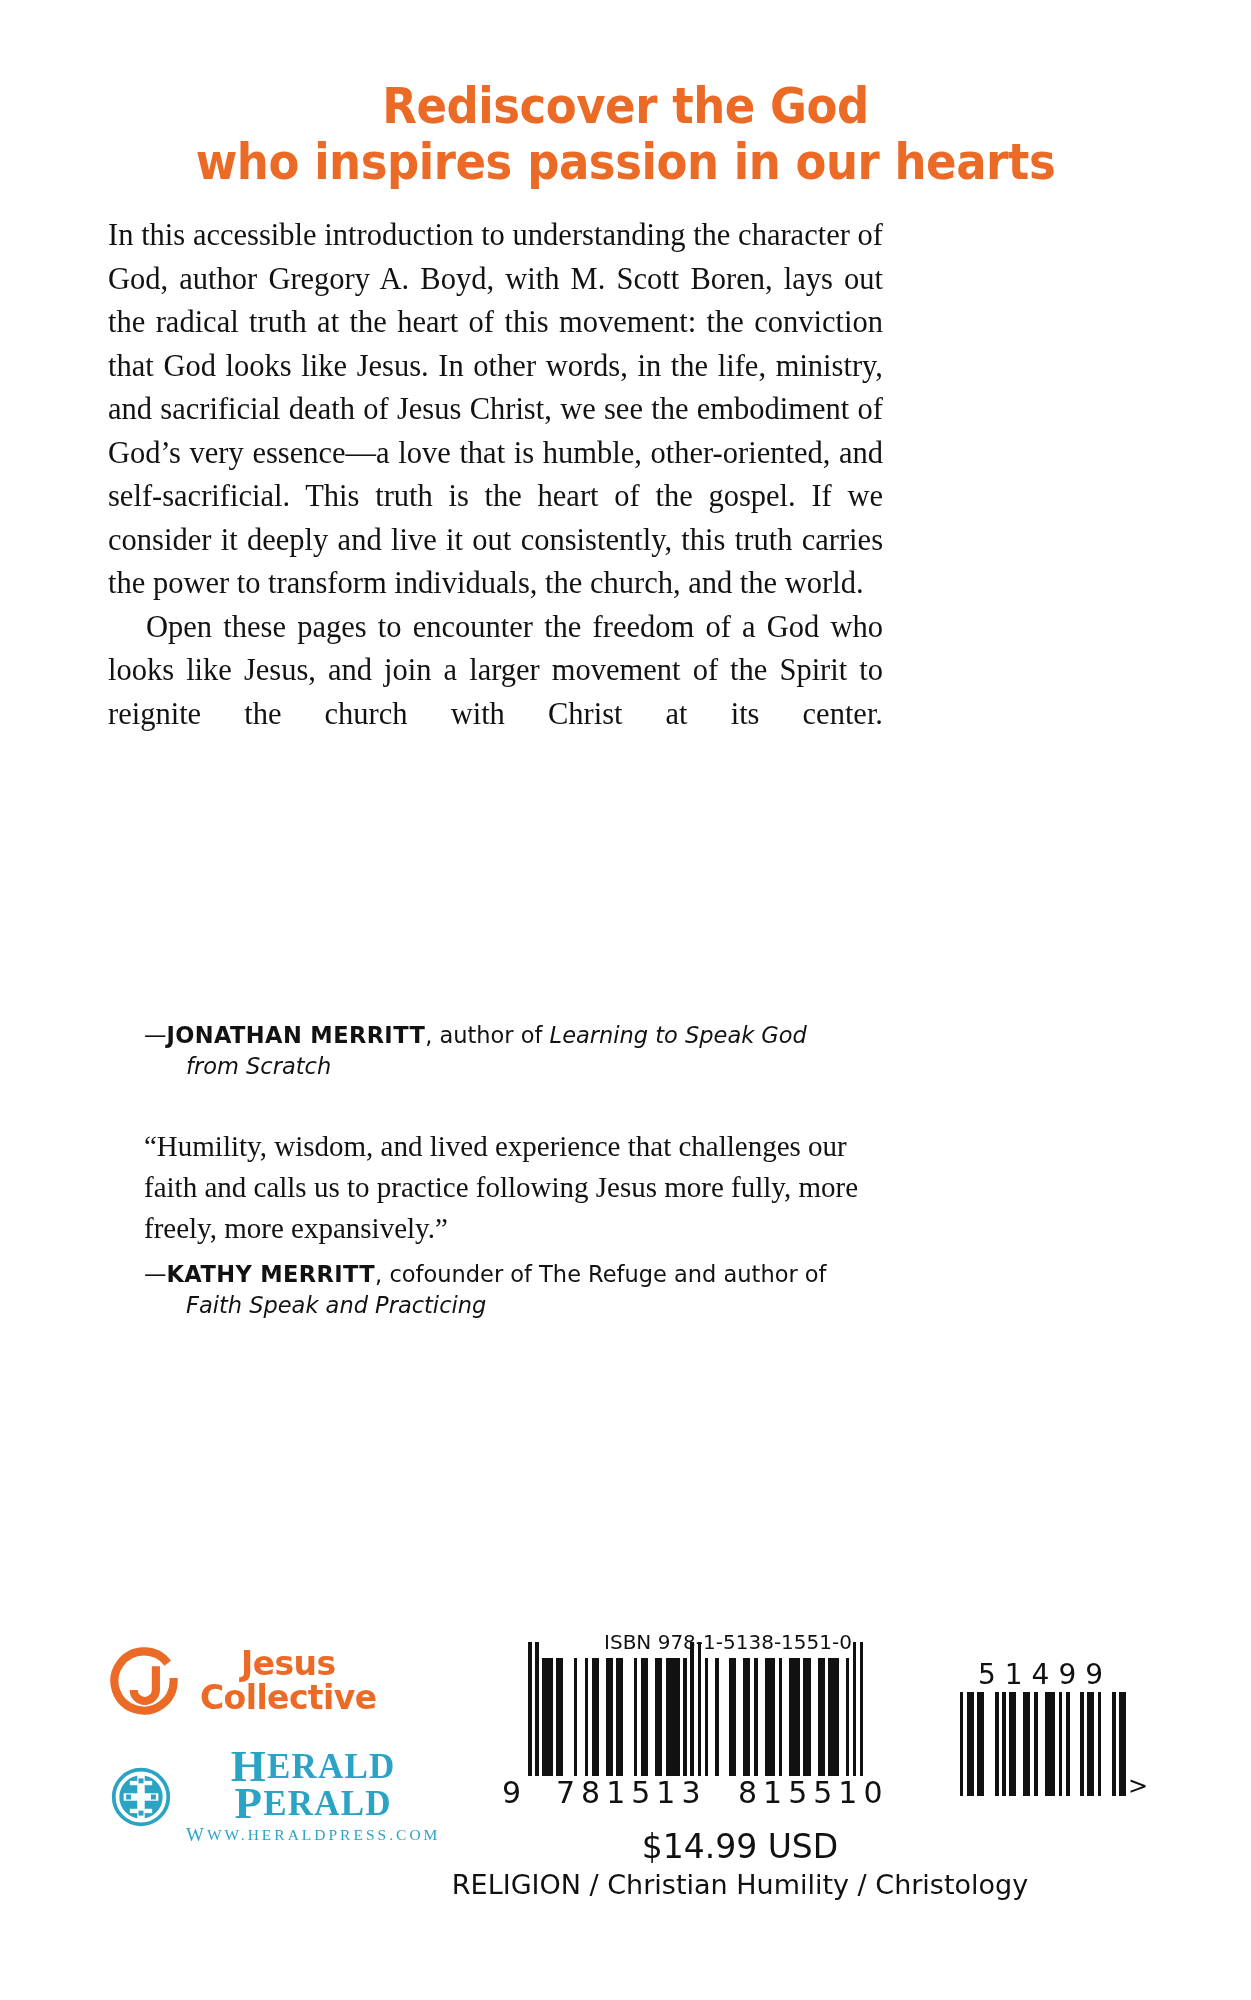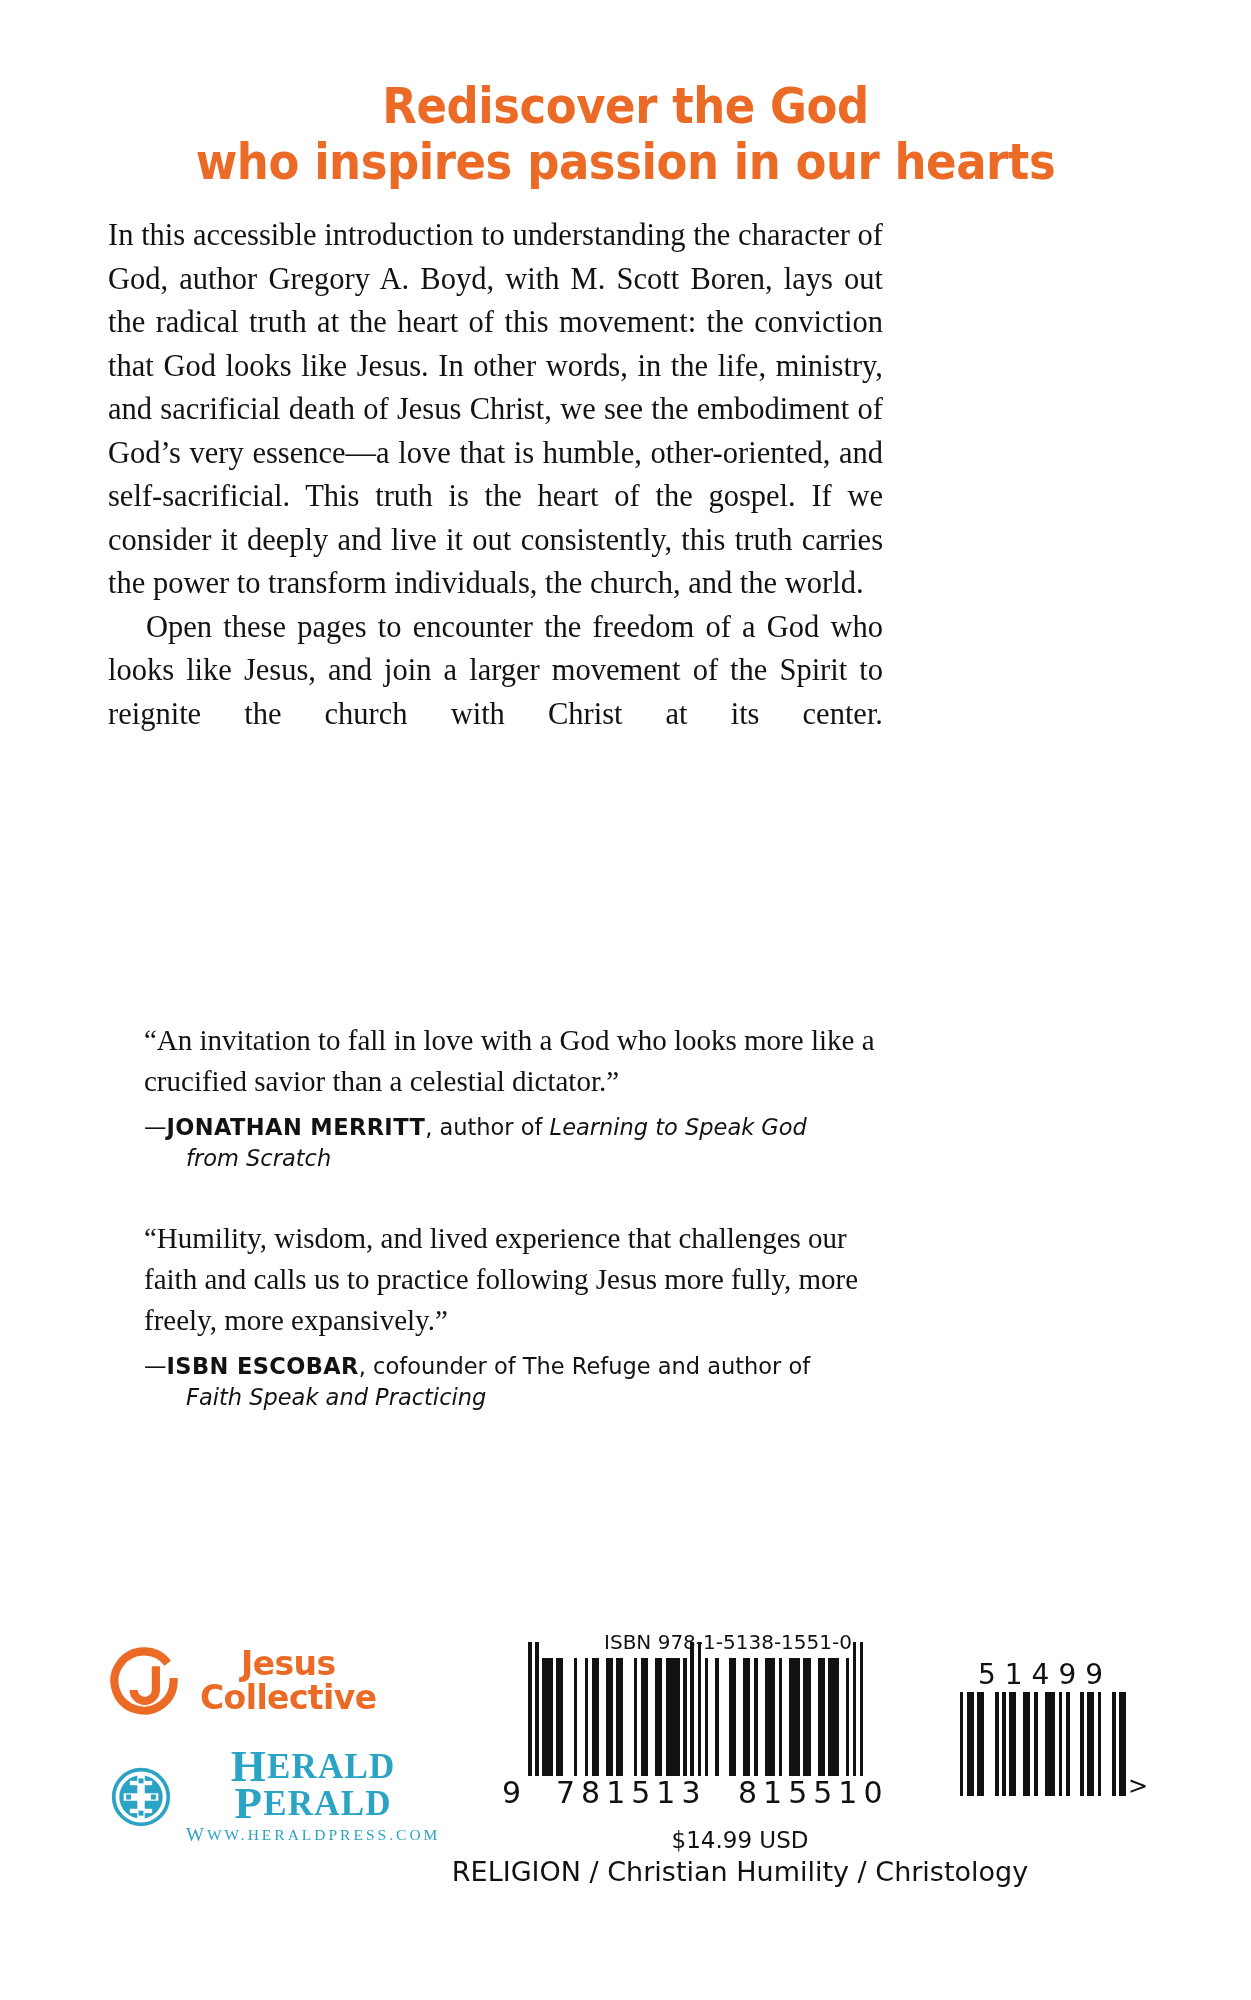--- a/index.html
+++ b/index.html
@@ -146,21 +146,21 @@
   .ean-digits .d-left{position:absolute;left:28px;top:0;letter-spacing:6px;}
   .ean-digits .d-right{position:absolute;left:210px;top:0;letter-spacing:6px;}
   .addon-gt{
     font-family:"DejaVu Sans", sans-serif;
     font-size:24px;color:#111;
     position:absolute;right:-22px;bottom:-4px;
   }
 
   .price-line{
     font-family:"DejaVu Sans", sans-serif;
-    font-size:23px;color:#111;
+    font-size:33px;color:#111;
     text-align:center;width:520px;margin-left:-20px;margin-top:16px;
   }
   .cat-line{
     font-family:"DejaVu Sans", sans-serif;
     font-size:27px;color:#111;
     text-align:center;width:620px;margin-left:-70px;margin-top:3px;
   }
 </style>
 </head>
 <body>
@@ -173,27 +173,26 @@
   </div>
 
   <div class="body-copy">
     <p>In this accessible introduction to understanding the character of God, author Gregory A. Boyd, with M. Scott Boren, lays out the radical truth at the heart of this movement: the conviction that God looks like Jesus. In other words, in the life, ministry, and sacrificial death of Jesus Christ, we see the embodiment of God’s very essence—a love that is humble, other-oriented, and self-sacrificial. This truth is the heart of the gospel. If we consider it deeply and live it out consistently, this truth carries the power to transform individuals, the church, and the world.</p>
     <p>Open these pages to encounter the freedom of a God who looks like Jesus, and join a larger movement of the Spirit to reignite the church with Christ at its center.</p>
   </div>
 
   <div class="blurbs">
 
     <div class="blurb">
-      <p class="blurb-quote">“An invitation to fall in love with a God who looks more like a crucified savior than a celestial dictator.”</p>
       <p class="blurb-attr"><span>—</span><span class="attr-name">JONATHAN MERRITT</span><span>, author of </span><span class="attr-title">Learning to Speak God</span><span class="attr-cont">from Scratch</span></p>
     </div>
 
     <div class="blurb">
       <p class="blurb-quote">“Humility, wisdom, and lived experience that challenges our faith and calls us to practice following Jesus more fully, more freely, more expansively.”</p>
-      <p class="blurb-attr"><span>—</span><span class="attr-name">ISBN ESCOBAR</span><span>, cofounder of The Refuge and author of</span><span class="attr-cont">Faith Speak and Practicing</span></p>
+      <p class="blurb-attr"><span>—</span><span class="attr-name">KATHY MERRITT</span><span>, cofounder of The Refuge and author of</span><span class="attr-cont">Faith Speak and Practicing</span></p>
     </div>
 
   </div>
 
   <div class="logo-block">
 
     <div class="jc-logo">
       <div class="jc-mark">
         <svg viewBox="0 0 100 100" width="74" height="74" aria-hidden="true">
           <path d="M78 26 A40 40 0 1 0 86 50 L86 46" fill="none" stroke="#ea6a26" stroke-width="11" stroke-linecap="butt"></path>

